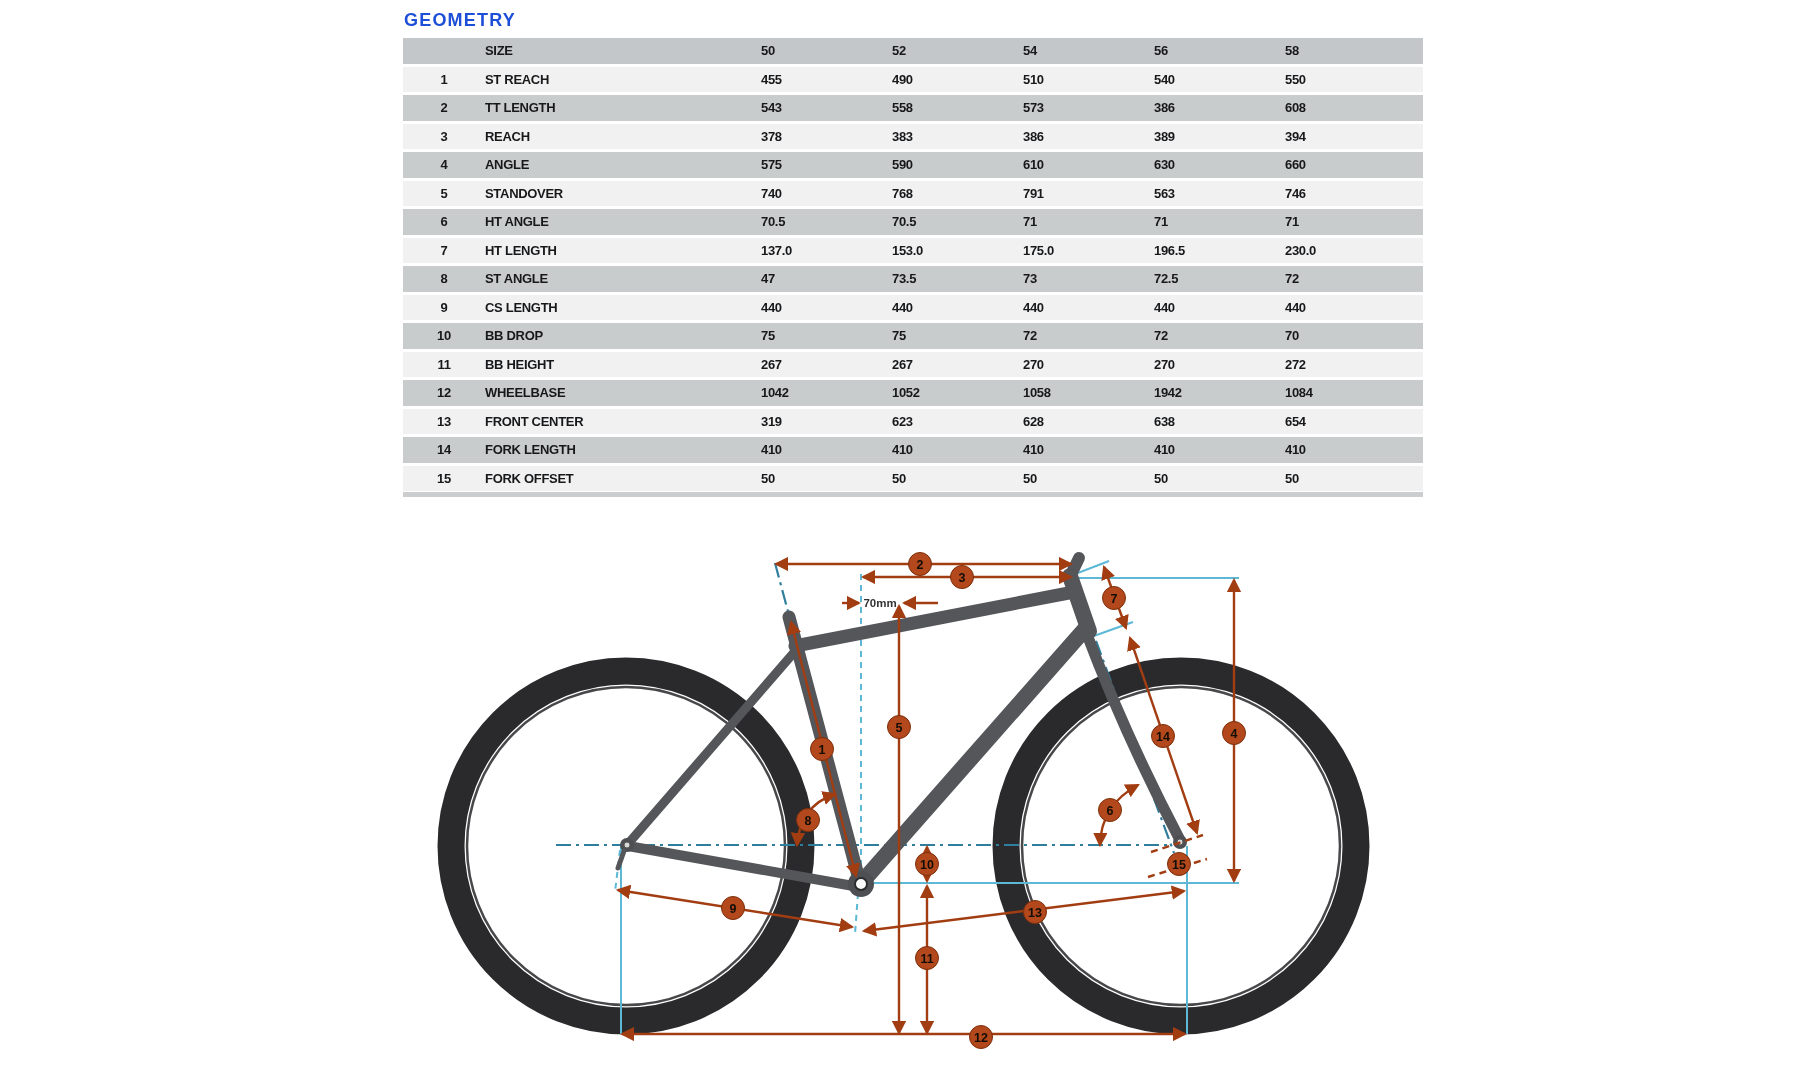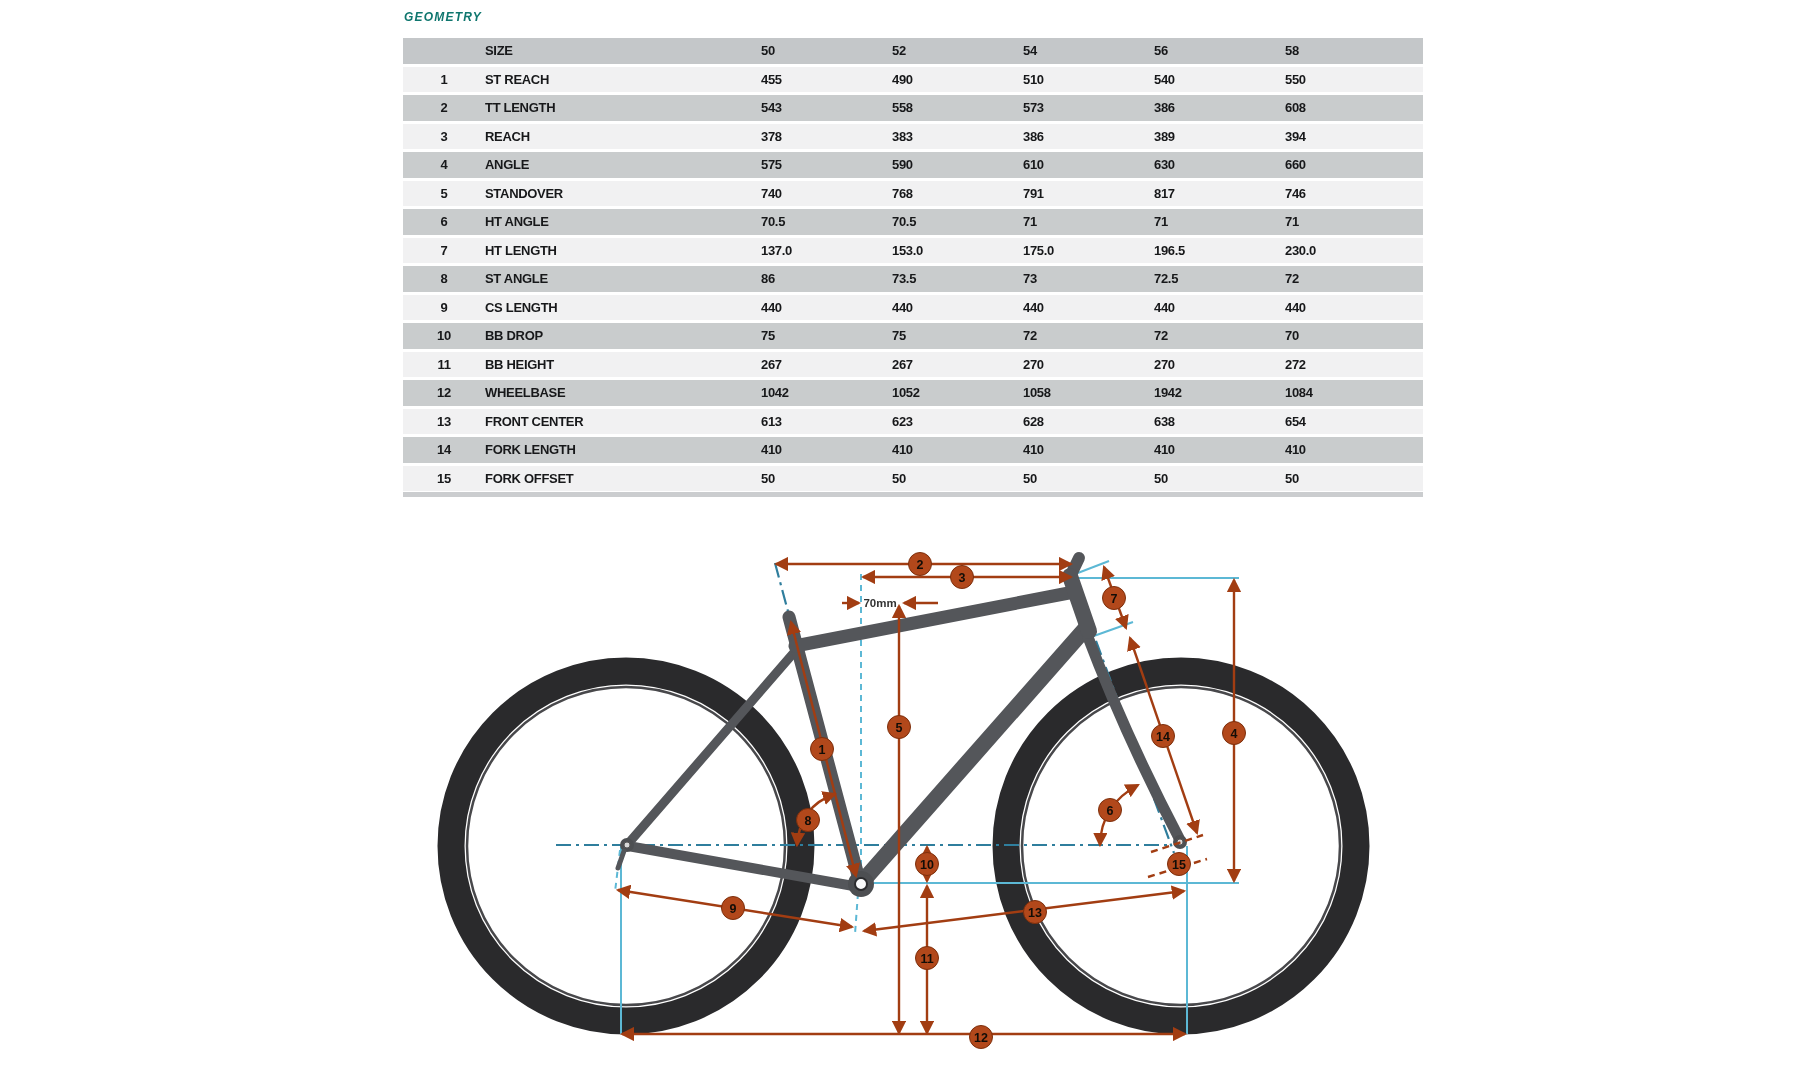--- a/index.html
+++ b/index.html
@@ -2,21 +2,21 @@
 <html><head>
 <meta charset="utf-8">
 <style>
   html,body{margin:0;padding:0;}
   body{
     width:1800px;height:1081px;background:#ffffff;position:relative;
     font-family:"Liberation Sans", sans-serif;overflow:hidden;
   }
   .page-title{
     position:absolute;left:404px;top:10px;
-    font-size:12px;font-weight:600;letter-spacing:1.2px;color:#0f766e;font-style:italic;
+    font-size:18px;font-weight:600;letter-spacing:1.2px;color:#1d4ed8;
   }
   .geo-table{position:absolute;left:403px;top:38px;width:1020px;}
   .grow{
     display:grid;grid-template-columns:82px 276px 131px 131px 131px 131px 131px;
     height:25.5px;margin-bottom:3px;align-items:center;
     font-size:13px;font-weight:bold;color:#17181a;letter-spacing:-0.3px;
   }
   .grow .c{white-space:nowrap;overflow:hidden;}
   .grow .num{text-align:center;}
   .grow .lbl{text-align:left;}
@@ -83,21 +83,21 @@
         <div class="c val">610</div>
         <div class="c val">630</div>
         <div class="c val">660</div>
       </div>
       <div class="grow r0">
         <div class="c num">5</div>
         <div class="c lbl">STANDOVER</div>
         <div class="c val">740</div>
         <div class="c val">768</div>
         <div class="c val">791</div>
-        <div class="c val">817</div>
+        <div class="c val">563</div>
         <div class="c val">746</div>
       </div>
       <div class="grow r1">
         <div class="c num">6</div>
         <div class="c lbl">HT ANGLE</div>
         <div class="c val">70.5</div>
         <div class="c val">70.5</div>
         <div class="c val">71</div>
         <div class="c val">71</div>
         <div class="c val">71</div>
@@ -107,21 +107,21 @@
         <div class="c lbl">HT LENGTH</div>
         <div class="c val">137.0</div>
         <div class="c val">153.0</div>
         <div class="c val">175.0</div>
         <div class="c val">196.5</div>
         <div class="c val">230.0</div>
       </div>
       <div class="grow r1">
         <div class="c num">8</div>
         <div class="c lbl">ST ANGLE</div>
-        <div class="c val">86</div>
+        <div class="c val">47</div>
         <div class="c val">73.5</div>
         <div class="c val">73</div>
         <div class="c val">72.5</div>
         <div class="c val">72</div>
       </div>
       <div class="grow r0">
         <div class="c num">9</div>
         <div class="c lbl">CS LENGTH</div>
         <div class="c val">440</div>
         <div class="c val">440</div>
@@ -152,21 +152,21 @@
         <div class="c lbl">WHEELBASE</div>
         <div class="c val">1042</div>
         <div class="c val">1052</div>
         <div class="c val">1058</div>
         <div class="c val">1942</div>
         <div class="c val">1084</div>
       </div>
       <div class="grow r0">
         <div class="c num">13</div>
         <div class="c lbl">FRONT CENTER</div>
-        <div class="c val">613</div>
+        <div class="c val">319</div>
         <div class="c val">623</div>
         <div class="c val">628</div>
         <div class="c val">638</div>
         <div class="c val">654</div>
       </div>
       <div class="grow r1">
         <div class="c num">14</div>
         <div class="c lbl">FORK LENGTH</div>
         <div class="c val">410</div>
         <div class="c val">410</div>

